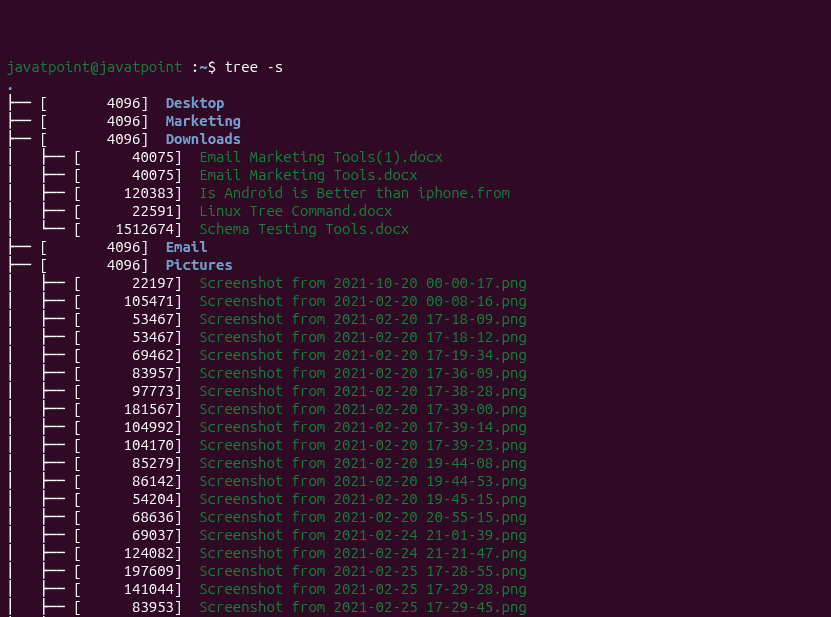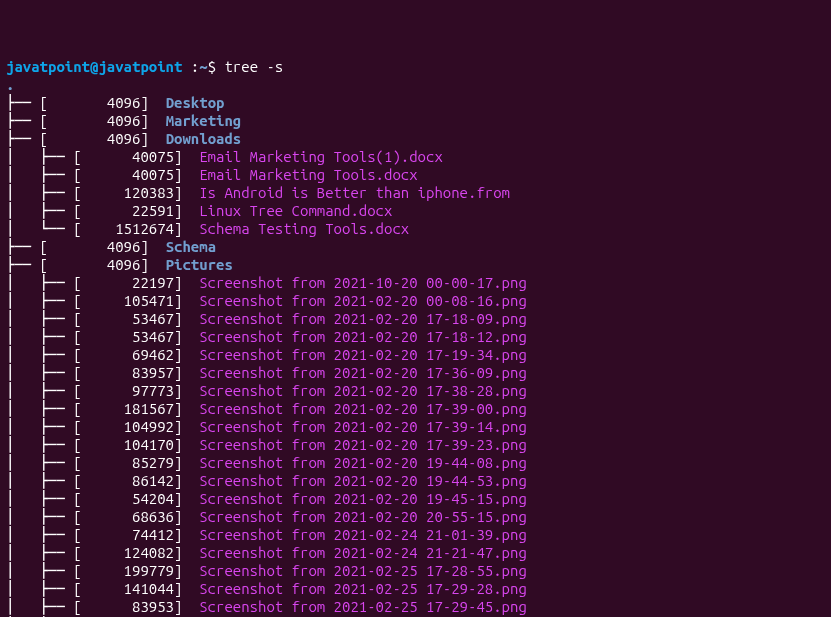--- a/index.html
+++ b/index.html
@@ -8,58 +8,58 @@
     color: #ffffff;
     font-family: "Ubuntu Mono", "DejaVu Sans Mono", "Courier New", monospace;
     font-size: 15px;
     line-height: 18px;
     padding: 4px 6px;
     white-space: pre;
     width: 831px;
     height: 617px;
     overflow: hidden;
   }
-  .prompt-user { color: #0ea5e9; font-weight: bold; text-align: center; }
+  .prompt-user { color: #15803d; font-weight: normal; text-align: center; }
   .prompt-path { color: #729fcf; font-weight: bold; }
   .dir { color: #729fcf; font-weight: bold; }
-  .file { color: #d946ef; }
+  .file { color: #15803d; }
   .branch { color: #ffffff; }
 </style>
 </head>
 <body>
 
 
 <div><span class="prompt-user">javatpoint@javatpoint</span><span> :</span><span class="prompt-path">~</span><span>$ </span><span>tree -s</span>
 <span class="dir">.</span>
 <div id="tree-lines"><span class="branch">├── </span><span>[       4096]  </span><span class="dir">Desktop</span>
 <span class="branch">├── </span><span>[       4096]  </span><span class="dir">Marketing</span>
 <span class="branch">├── </span><span>[       4096]  </span><span class="dir">Downloads</span>
 <span class="branch">│   ├── </span><span>[      40075]  </span><span class="file">Email Marketing Tools(1).docx</span>
 <span class="branch">│   ├── </span><span>[      40075]  </span><span class="file">Email Marketing Tools.docx</span>
 <span class="branch">│   ├── </span><span>[     120383]  </span><span class="file">Is Android is Better than iphone.from</span>
 <span class="branch">│   ├── </span><span>[      22591]  </span><span class="file">Linux Tree Command.docx</span>
 <span class="branch">│   └── </span><span>[    1512674]  </span><span class="file">Schema Testing Tools.docx</span>
-<span class="branch">├── </span><span>[       4096]  </span><span class="dir">Schema</span>
+<span class="branch">├── </span><span>[       4096]  </span><span class="dir">Email</span>
 <span class="branch">├── </span><span>[       4096]  </span><span class="dir">Pictures</span>
 <span class="branch">│   ├── </span><span>[      22197]  </span><span class="file">Screenshot from 2021-10-20 00-00-17.png</span>
 <span class="branch">│   ├── </span><span>[     105471]  </span><span class="file">Screenshot from 2021-02-20 00-08-16.png</span>
 <span class="branch">│   ├── </span><span>[      53467]  </span><span class="file">Screenshot from 2021-02-20 17-18-09.png</span>
 <span class="branch">│   ├── </span><span>[      53467]  </span><span class="file">Screenshot from 2021-02-20 17-18-12.png</span>
 <span class="branch">│   ├── </span><span>[      69462]  </span><span class="file">Screenshot from 2021-02-20 17-19-34.png</span>
 <span class="branch">│   ├── </span><span>[      83957]  </span><span class="file">Screenshot from 2021-02-20 17-36-09.png</span>
 <span class="branch">│   ├── </span><span>[      97773]  </span><span class="file">Screenshot from 2021-02-20 17-38-28.png</span>
 <span class="branch">│   ├── </span><span>[     181567]  </span><span class="file">Screenshot from 2021-02-20 17-39-00.png</span>
 <span class="branch">│   ├── </span><span>[     104992]  </span><span class="file">Screenshot from 2021-02-20 17-39-14.png</span>
 <span class="branch">│   ├── </span><span>[     104170]  </span><span class="file">Screenshot from 2021-02-20 17-39-23.png</span>
 <span class="branch">│   ├── </span><span>[      85279]  </span><span class="file">Screenshot from 2021-02-20 19-44-08.png</span>
 <span class="branch">│   ├── </span><span>[      86142]  </span><span class="file">Screenshot from 2021-02-20 19-44-53.png</span>
 <span class="branch">│   ├── </span><span>[      54204]  </span><span class="file">Screenshot from 2021-02-20 19-45-15.png</span>
 <span class="branch">│   ├── </span><span>[      68636]  </span><span class="file">Screenshot from 2021-02-20 20-55-15.png</span>
-<span class="branch">│   ├── </span><span>[      74412]  </span><span class="file">Screenshot from 2021-02-24 21-01-39.png</span>
+<span class="branch">│   ├── </span><span>[      69037]  </span><span class="file">Screenshot from 2021-02-24 21-01-39.png</span>
 <span class="branch">│   ├── </span><span>[     124082]  </span><span class="file">Screenshot from 2021-02-24 21-21-47.png</span>
-<span class="branch">│   ├── </span><span>[     199779]  </span><span class="file">Screenshot from 2021-02-25 17-28-55.png</span>
+<span class="branch">│   ├── </span><span>[     197609]  </span><span class="file">Screenshot from 2021-02-25 17-28-55.png</span>
 <span class="branch">│   ├── </span><span>[     141044]  </span><span class="file">Screenshot from 2021-02-25 17-29-28.png</span>
 <span class="branch">│   ├── </span><span>[      83953]  </span><span class="file">Screenshot from 2021-02-25 17-29-45.png</span>
 <span class="branch">│   ├── </span><span>[      99624]  </span><span class="file">Screenshot from 2021-02-25 17-31-57.png</span>
 
 </div></div>
 
 
 
 </body></html>

